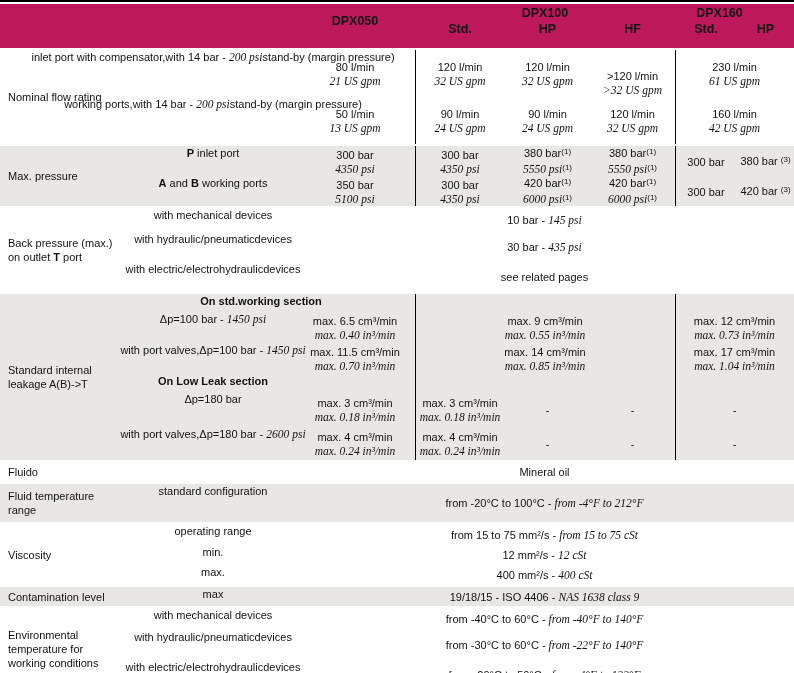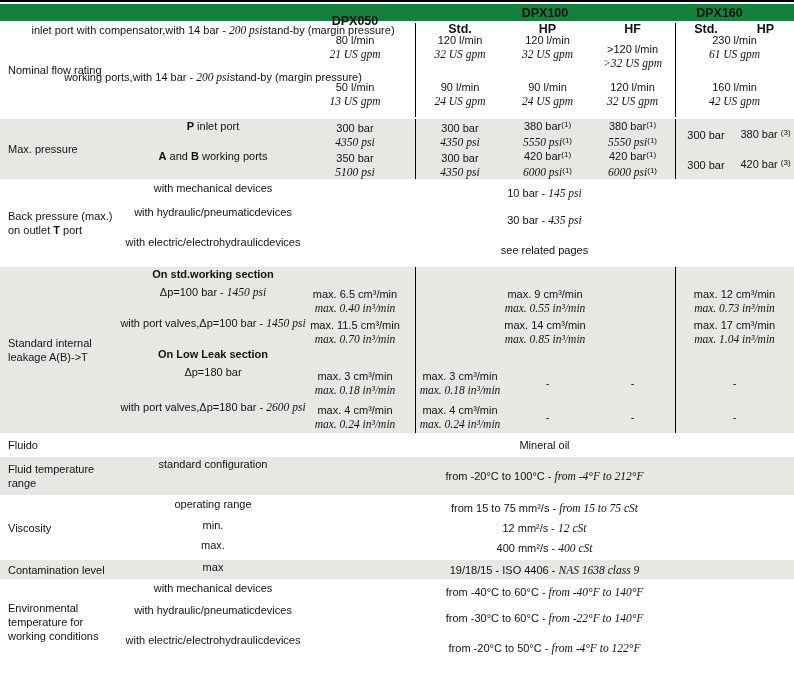--- a/index.html
+++ b/index.html
@@ -2,21 +2,21 @@
 <html><head>
 <meta charset="utf-8">
 <style>
   html, body { margin:0; padding:0; background:#ffffff; }
   .page {
     width:794px; height:673px; position:relative; overflow:hidden;
     font-family:"Liberation Sans", sans-serif; color:#121212; background:#ffffff;
   }
   .topbar { height:2px; background:#000; margin-bottom:2px; }
   .header {
-    height:17px; background:#15803d; position:relative; margin-bottom:2px;
+    height:44px; background:#be185d; position:relative; margin-bottom:2px;
     font-weight:bold; font-size:12.5px;
   }
   .h-cell { position:absolute; display:flex; align-items:center; justify-content:center; white-space:nowrap; }
   .section { display:flex; position:relative; margin-bottom:2px; }
   .section.shaded { background:#e9e7e4; }
   .label1 {
     width:125px; box-sizing:border-box; padding-left:8px;
     display:flex; flex-direction:column; justify-content:center; font-size:11px;
   }
   .rows { display:flex; flex-direction:column; width:669px; }
@@ -214,21 +214,21 @@
             </div>
           </div>
         </div>
       </div>
       <div class="section shaded">
         <div class="label1">
           <div class="line lab"><span class="seg-n">Standard internal</span></div>
           <div class="line lab"><span class="seg-n">leakage A(B)-&gt;T</span></div>
         </div>
         <div class="rows">
-          <div class="row" style="height: 18px;">
+          <div class="row" style="height: 18px; margin-left: 48px;">
             <div class="label2">
               <div class="line lab"><span class="seg-b">On std.working section</span></div>
             </div>
           </div>
           <div class="row" style="height: 31px;">
             <div class="label2">
               <div class="line lab"><span class="seg-n">Δp=100 bar - </span><span class="seg-i">1450 psi</span></div>
             </div>
             <div class="cell" style="grid-column: 2 / span 1;">
               <div class="line v1"><span class="seg-n">max. 6.5 cm³/min</span></div>

